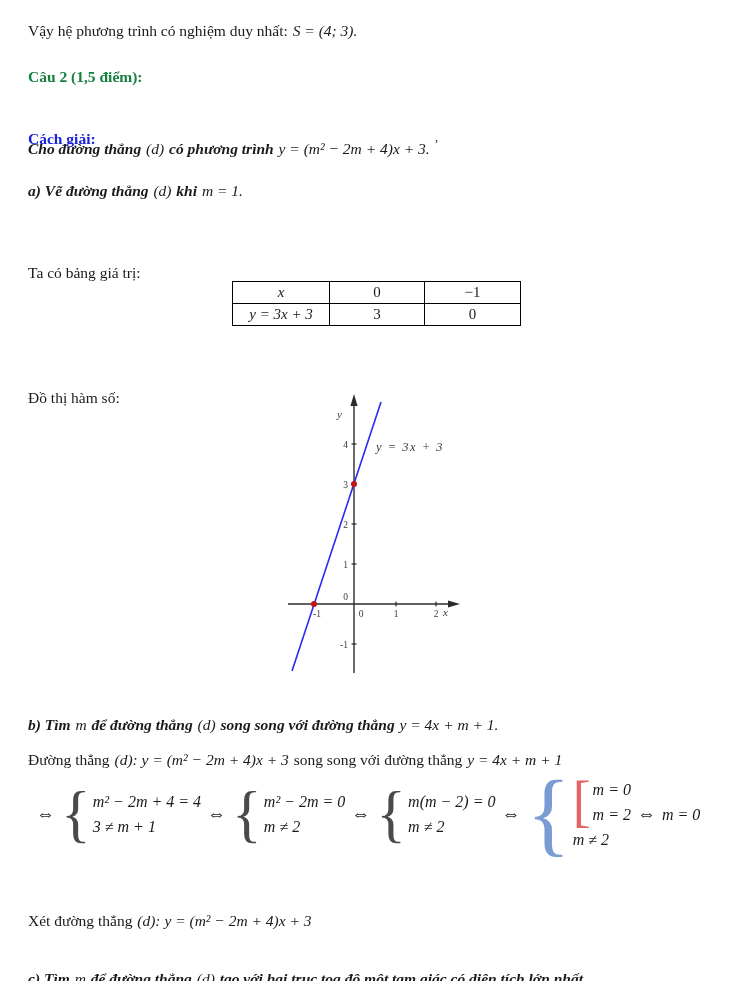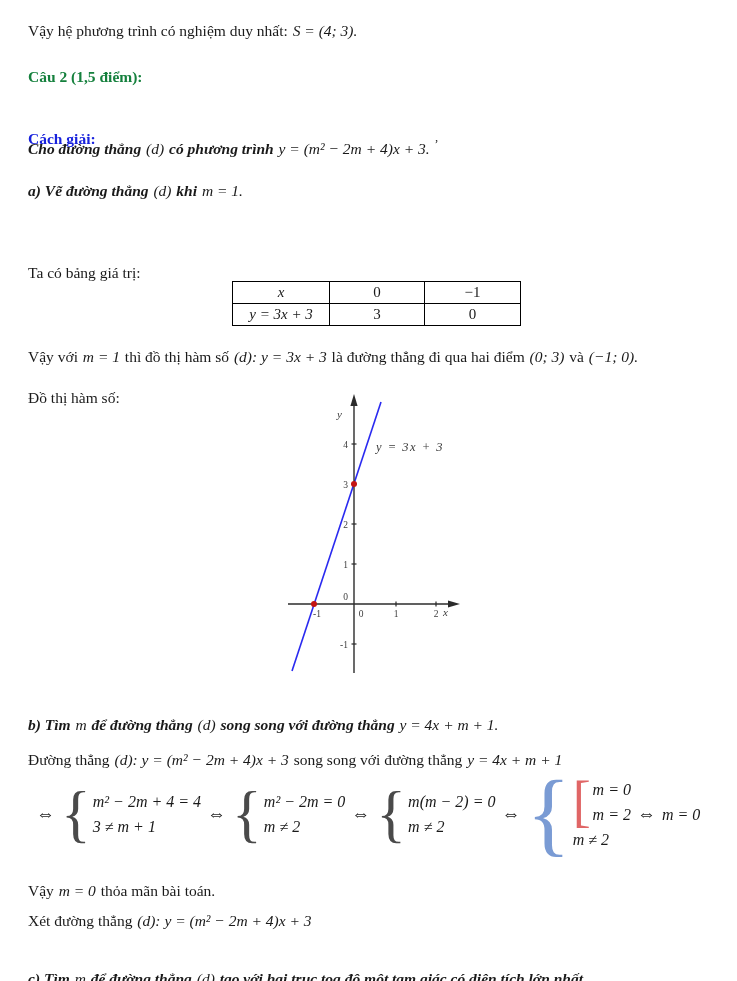--- a/index.html
+++ b/index.html
@@ -89,30 +89,20 @@
       <td>−1</td>
     </tr>
     <tr>
       <td class="mathcell">y = 3x + 3</td>
       <td>3</td>
       <td>0</td>
     </tr>
   </tbody>
     </table>
 
-  <p class="ln" style="top:330px;">
-    <span class="t">Vậy với</span>
-    <span class="m">m = 1</span>
-    <span class="t">thì đồ thị hàm số</span>
-    <span class="m">(d): y = 3x + 3</span>
-    <span class="t">là đường thẳng đi qua hai điểm</span>
-    <span class="m">(0; 3)</span>
-    <span class="t">và</span>
-    <span class="m">(−1; 0).</span>
-  </p>
 
   <p class="ln" style="top:371px;">Đồ thị hàm số:</p>
 
   <svg class="graph" viewBox="0 0 204 290">
 
     <line x1="16" y1="278" x2="105" y2="9" stroke="#2a2af0" stroke-width="1.6"></line>
 
     <line x1="78" y1="8" x2="78" y2="280" stroke="#2b2b2b" stroke-width="1.4"></line>
     <line x1="12" y1="211" x2="178" y2="211" stroke="#2b2b2b" stroke-width="1.4"></line>
     <polygon points="78,1 74.4,13 81.6,13" fill="#2b2b2b"></polygon>
@@ -203,25 +193,20 @@
         </div>
         <div class="mline">m ≠ 2</div>
       </div>
     </div>
     <div class="reswrap">
       <span class="arrow">⇔</span>
       <span class="mline">m = 0</span>
     </div>
   </div>
 
-  <p class="ln" style="top:864px;">
-    <span class="t">Vậy</span>
-    <span class="m">m = 0</span>
-    <span class="t">thỏa mãn bài toán.</span>
-  </p>
 
   <p class="ln" style="top:952px;">
     <span class="bi">c) Tìm</span>
     <span class="m">m</span>
     <span class="bi">để đường thẳng</span>
     <span class="m">(d)</span>
     <span class="bi">tạo với hai trục tọa độ một tam giác có diện tích lớn nhất.</span>
   </p>
 
   <p class="ln" style="top:894px;text-align:center;">

